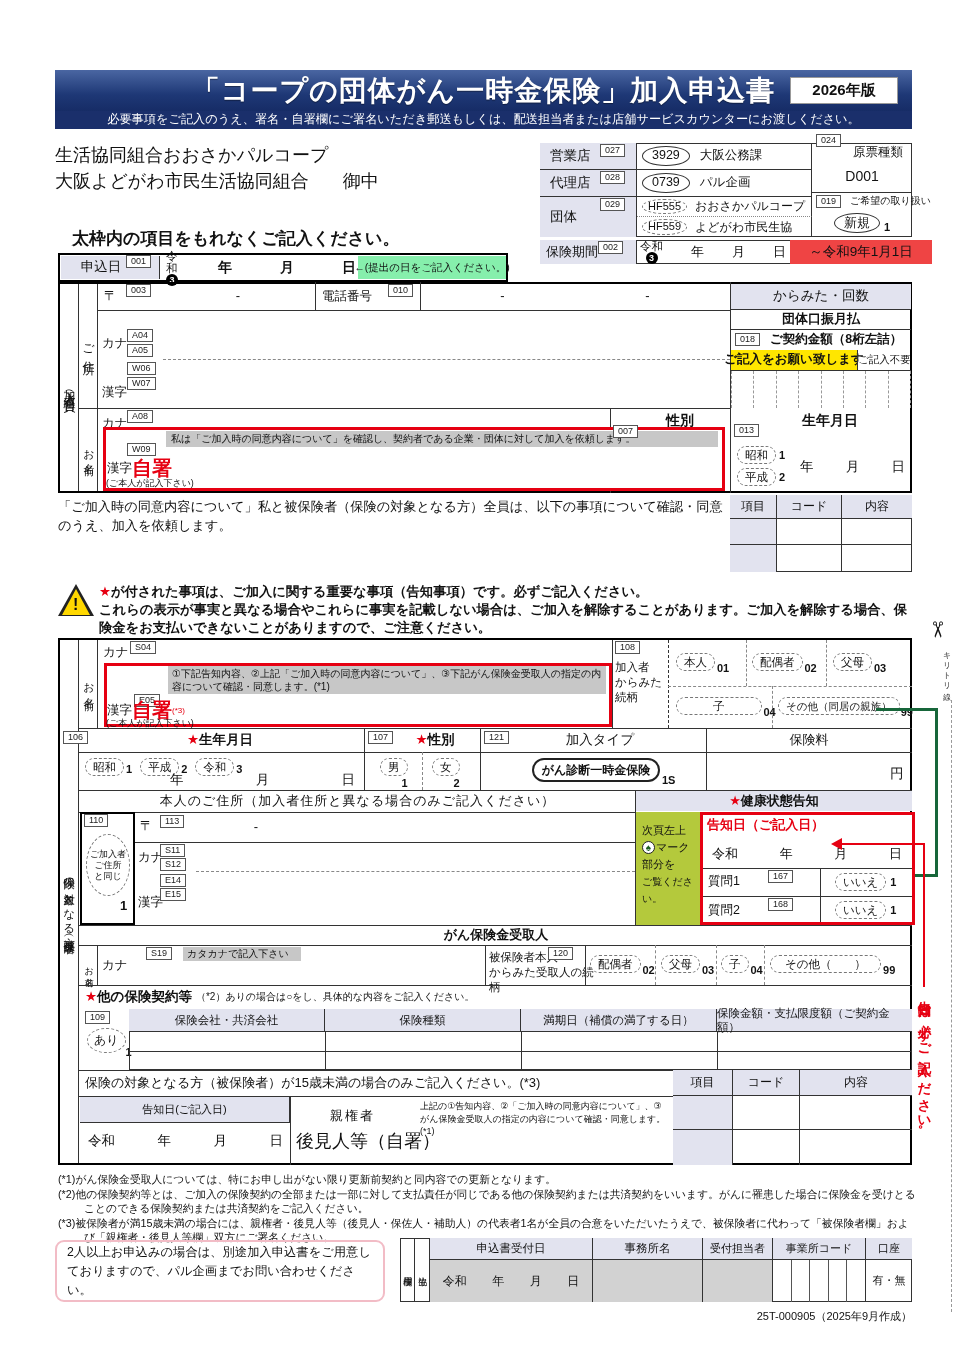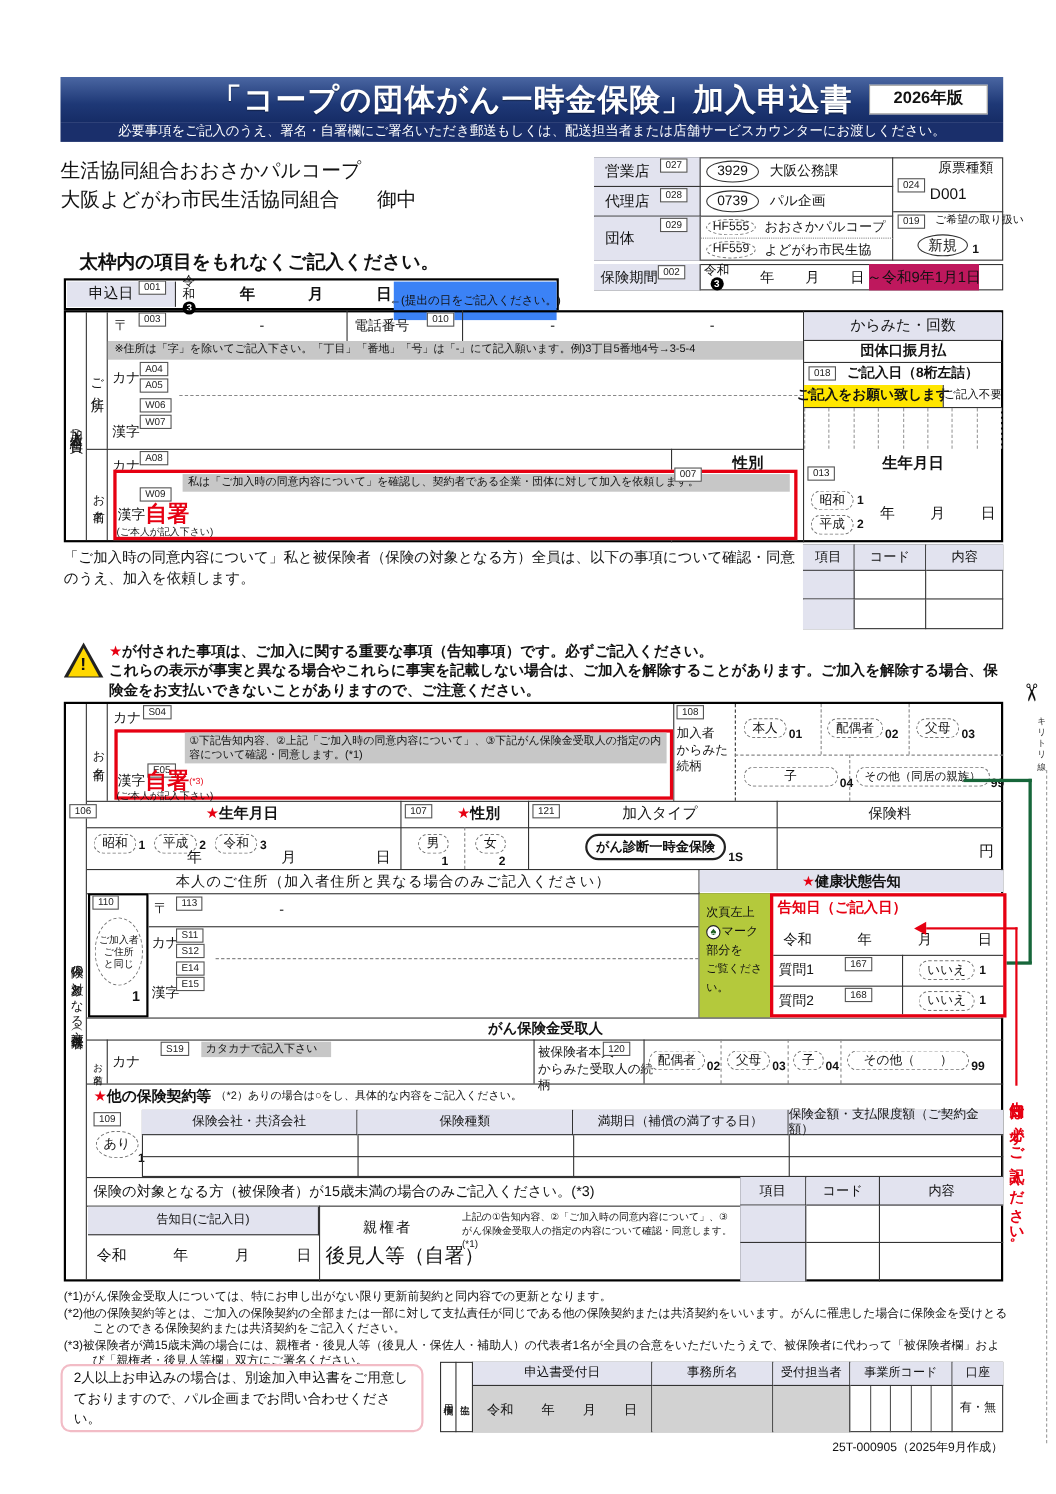--- a/index.html
+++ b/index.html
@@ -72,21 +72,21 @@
     </div>
   <div class="tag" style="left:600px;top:198px">029</div>
   <div class="a fx" style="left:637px;top:197px;width:175px;height:20px;border-right:1px solid #333;border-bottom:1px dotted #888;padding-left:5px">
     <span class="ovd" style="font-size:11px;padding:0 5px">HF555</span>
     <span style="margin-left:8px;font-size:12px">おおさかパルコープ</span>
     </div>
   <div class="a fx" style="left:637px;top:217px;width:175px;height:20px;border-right:1px solid #333;padding-left:5px">
     <span class="ovd" style="font-size:11px;padding:0 5px">HF559</span>
     <span style="margin-left:8px;font-size:12px">よどがわ市民生協</span>
     </div>
-  <div class="tag" style="left:816px;top:162px">024</div>
+  <div class="tag" style="left:816px;top:134px">024</div>
   <div class="a" style="left:853px;top:145px;font-size:12.5px">原票種類</div>
   <div class="a fc" style="left:812px;top:162px;width:100px;height:31px;border-bottom:1px solid #333;font-size:14px">D001</div>
   <div class="tag" style="left:816px;top:195px">019</div>
   <div class="a" style="left:850px;top:195px;font-size:10px">ご希望の取り扱い</div>
   <div class="a fc" style="left:812px;top:209px;width:100px;height:28px">
     <span class="ovs" style="font-size:13px">新規</span>
     <span class="num" style="margin:10px 0 0 4px">1</span>
     </div>
 
   <div class="a bx" style="left:540px;top:240px;width:372px;height:24px"></div>
@@ -96,41 +96,41 @@
   <div class="tag" style="left:598px;top:241px">002</div>
   <div class="a fx" style="left:640px;top:240px;width:150px;height:24px">
     <span class="era">
         <span>令和</span>
         <span class="cn">3</span>
       </span>
     <span style="margin-left:28px">年</span>
     <span style="margin-left:28px">月</span>
     <span style="margin-left:28px">日</span>
     </div>
-  <div class="a fc" style="left:790px;top:240px;width:100px;height:24px;background:#be185d;font-size:13.5px;white-space:nowrap">
+  <div class="a fc" style="left:790px;top:240px;width:142px;height:24px;background:#ef4444;font-size:13.5px;white-space:nowrap">
     <span>～令和9年1月1日</span>
     </div>
 
   <div class="a b" style="left:72px;top:228px;font-size:17px">太枠内の項目をもれなくご記入ください。</div>
 
   <div class="a bd" style="left:58px;top:253px;width:450px;height:29px"></div>
   <div class="a hd fc" style="left:61px;top:256px;width:99px;height:23px;border-right:1px solid #333;font-size:13.5px">
     <span style="margin-right:18px">申込日</span>
     </div>
   <div class="tag" style="left:126px;top:255px">001</div>
   <div class="a fx" style="left:166px;top:255px;width:190px;height:25px">
     <span class="era">
         <span>令和</span>
         <span class="cn">3</span>
       </span>
     <span class="b s14" style="margin-left:40px">年</span>
     <span class="b s14" style="margin-left:48px">月</span>
     <span class="b s14" style="margin-left:48px">日</span>
     </div>
-  <div class="a fc" style="left:358px;top:256px;width:148px;height:35px;background:#3b82f6;font-size:10.5px;white-space:nowrap">
+  <div class="a fc" style="left:358px;top:256px;width:148px;height:23px;background:#86efac;font-size:10.5px;white-space:nowrap">
     <span>←(提出の日をご記入ください。)</span>
     </div>
 
   <div class="a bd" style="left:58px;top:282px;width:854px;height:211px"></div>
   <div class="a fc vt" style="left:60px;top:284px;width:19px;height:207px;border-right:1px solid #333;font-size:12px">加入者（組合員）</div>
   <div class="a fc vt" style="left:79px;top:284px;width:19px;height:124px;border-right:1px solid #333;font-size:12px">ご住所</div>
   <div class="a fc vt" style="left:79px;top:408px;width:19px;height:83px;border-right:1px solid #333;border-top:1px solid #333;font-size:11px;letter-spacing:1px">お名前</div>
 
   <div class="hl" style="left:98px;top:310px;width:632px"></div>
   <div class="a" style="left:104px;top:288px;font-size:13px">〒</div>
@@ -140,23 +140,20 @@
     </div>
   <div class="vl" style="left:315px;top:282px;height:28px"></div>
   <div class="a" style="left:322px;top:289px;font-size:12.5px">電話番号</div>
   <div class="tag" style="left:388px;top:284px">010</div>
   <div class="vl" style="left:420px;top:282px;height:28px"></div>
   <div class="a sa" style="left:430px;top:284px;width:290px;height:24px">
     <span>-</span>
     <span>-</span>
     </div>
 
-  <div class="a gz fx" style="left:98px;top:310px;width:632px;height:17px;padding-left:6px">
-    <span class="s10" style="white-space:nowrap">※住所は「字」を除いてご記入下さい。「丁目」「番地」「号」は「-」にて記入願います。例)3丁目5番地4号→3-5-4</span>
-    </div>
 
   <div class="a" style="left:102px;top:336px;font-size:12.5px">カナ</div>
   <div class="tag" style="left:127px;top:329px">A04</div>
   <div class="tag" style="left:127px;top:344px">A05</div>
   <div class="dhl" style="left:163px;top:359px;width:567px"></div>
   <div class="a" style="left:163px;top:327px;width:567px;height:32px"></div>
   <div class="tag" style="left:127px;top:362px">W06</div>
   <div class="tag" style="left:127px;top:377px">W07</div>
   <div class="a" style="left:102px;top:385px;font-size:12.5px">漢字</div>
   <div class="a" style="left:163px;top:360px;width:567px;height:48px"></div>
@@ -174,21 +171,21 @@
   <div class="a fx" style="left:107px;top:456px;z-index:3">
     <span style="font-size:12.5px">漢字</span>
     <span class="red b" style="font-size:20px">自署</span>
     </div>
   <div class="a s9" style="left:106px;top:478px;z-index:3">(ご本人が記入下さい)</div>
 
   <div class="vl" style="left:730px;top:282px;height:211px"></div>
   <div class="a hd fc" style="left:731px;top:284px;width:180px;height:26px;border-bottom:1px solid #333;font-size:13.5px">からみた・回数</div>
   <div class="a fc b" style="left:731px;top:310px;width:180px;height:20px;border-bottom:1px solid #333;font-size:13px">団体口振月払</div>
   <div class="tag" style="left:735px;top:333px">018</div>
-  <div class="a b" style="left:770px;top:332px;font-size:12.5px">ご記入日（8桁左詰）</div>
+  <div class="a b" style="left:770px;top:332px;font-size:12.5px">ご契約金額（8桁左詰）</div>
   <div class="a fc b" style="left:731px;top:350px;width:126px;height:20px;background:#ffe600;font-size:12.5px;white-space:nowrap">ご記入をお願い致します</div>
   <div class="a fc" style="left:857px;top:350px;width:54px;height:20px;border-left:1px solid #333;font-size:10.5px">ご記入不要</div>
   <div class="a" style="left:731px;top:370px;width:180px;height:38px;border-top:1px solid #333;display:flex">
     <div style="flex:1;border-left:1.5px dashed #999"></div>
       <div style="flex:1;border-left:1.5px dashed #999"></div>
       <div style="flex:1;border-left:1.5px dashed #999"></div>
       <div style="flex:1;border-left:1.5px dashed #999"></div>
       <div style="flex:1;border-left:1.5px dashed #999"></div>
       <div style="flex:1;border-left:1.5px dashed #999"></div>
       <div style="flex:1;border-left:1.5px dashed #999"></div>

